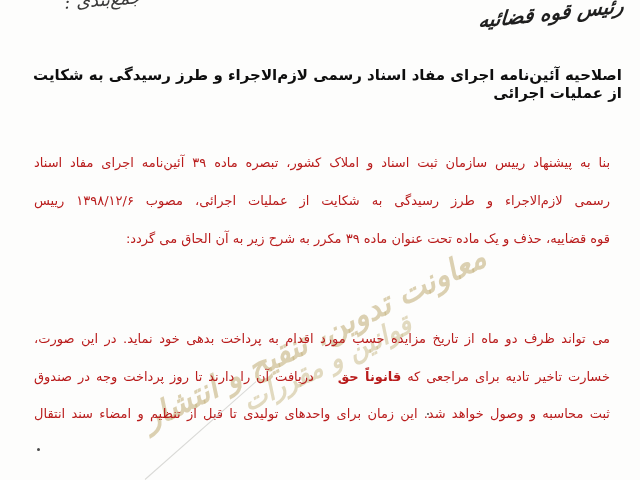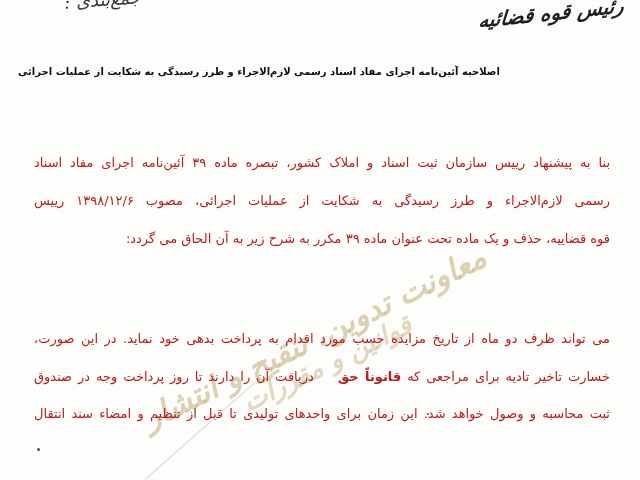--- a/index.html
+++ b/index.html
@@ -14,22 +14,22 @@
     font-family:"DejaVu Serif",serif;
   }
   
   .calligraphy{
     position:absolute;top:1px;right:16px;font-size:20px;font-weight:bold;
     font-style:italic;color:#1f1f1f;direction:rtl;white-space:nowrap;
     transform:rotate(-6deg) skewX(-10deg);letter-spacing:1px;
     font-family:"DejaVu Serif",serif;
   }
   .title{
-    position:absolute;top:66px;left:18px;right:18px;text-align:left;
-    direction:rtl;font-weight:bold;font-size:10px;color:#0e0e0e;
+    position:absolute;top:66px;left:18px;right:18px;text-align:right;
+    direction:rtl;font-weight:bold;font-size:15px;color:#0e0e0e;
   }
   
   .watermark{
     position:absolute;left:10px;top:318px;width:620px;text-align:center;
     transform:rotate(-26deg);direction:rtl;pointer-events:none;
     color:rgba(198,181,130,0.62);font-style:italic;font-weight:bold;
     font-family:"DejaVu Serif",serif;
   }
   .watermark .wm1{font-size:31px;letter-spacing:2px;}
   .watermark .wm2{font-size:26px;letter-spacing:5px;margin-top:-4px;color:rgba(198,181,130,0.5);}

